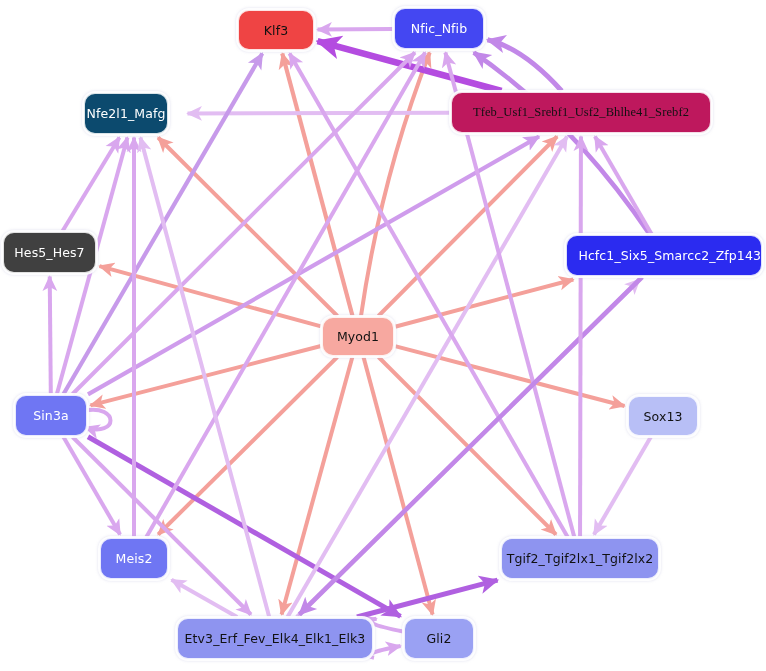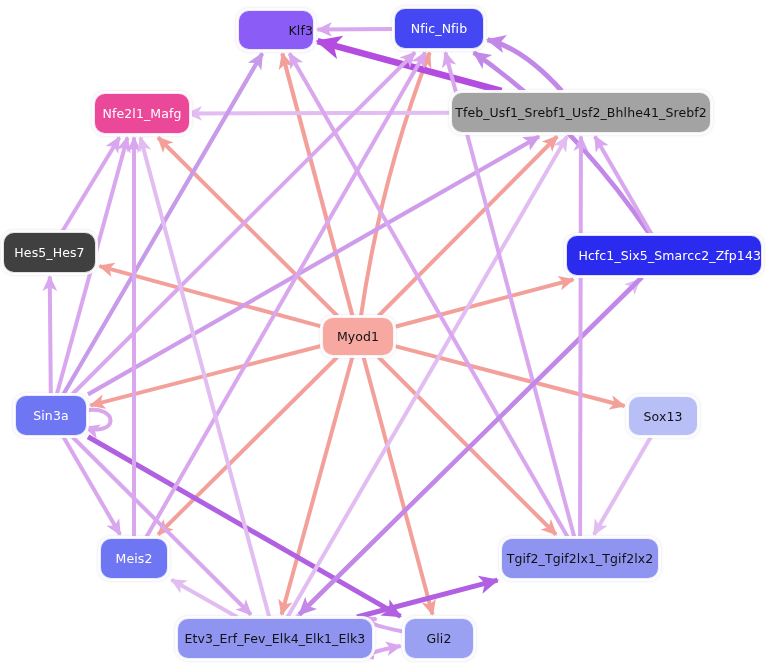--- a/index.html
+++ b/index.html
@@ -112,30 +112,30 @@
       <path d="M 403 631.4756097560976 Q 357 622.5 376.5 618.6951219512196" fill="none" stroke="#d9a7ee" stroke-width="4" stroke-linecap="butt" marker-end="url(#ar_d9a7ee_4)"></path>
       <path d="M 574.2801886792453 537 L 445.38490566037734 52.5" fill="none" stroke="#d9a7ee" stroke-width="4" stroke-linecap="butt" marker-end="url(#ar_d9a7ee_4)"></path>
       <path d="M 567.6329233680227 537 L 289.5175023651845 53.5" fill="none" stroke="#d9a7ee" stroke-width="4" stroke-linecap="butt" marker-end="url(#ar_d9a7ee_4)"></path>
       <path d="M 62.57014388489209 231 L 119.41007194244604 137.5" fill="none" stroke="#d9a7ee" stroke-width="4" stroke-linecap="butt" marker-end="url(#ar_d9a7ee_4)"></path>
       <path d="M 642.1631853785901 277 L 299.3759791122715 614.5" fill="none" stroke="#c288e8" stroke-width="4.6" stroke-linecap="butt" marker-end="url(#ar_c288e8_4_6)"></path>
       <path d="M 650.7684210526315 437 L 593.978947368421 534.5" fill="none" stroke="#e2bdf2" stroke-width="4" stroke-linecap="butt" marker-end="url(#ar_e2bdf2_4)"></path>
       <path d="M 580.0482062780269 537 L 580.9461883408072 136.5" fill="none" stroke="#d9a7ee" stroke-width="4" stroke-linecap="butt" marker-end="url(#ar_d9a7ee_4)"></path>
       <path d="M 356.96875 617 L 497.5 580.139344262295" fill="none" stroke="#b060e0" stroke-width="5" stroke-linecap="butt" marker-end="url(#ar_b060e0_5)"></path>
     </svg>
   <div id="node-layer">
-      <div class="node" style="left: 238px; top: 10px; width: 76px; height: 40px; background: #8b5cf6; color: rgb(17, 17, 17); justify-content: flex-end;">
+      <div class="node" style="left: 238px; top: 10px; width: 76px; height: 40px; background: #ef4444; color: rgb(17, 17, 17);">
         <span class="node-label">Klf3</span>
       </div>
       <div class="node" style="left: 394px; top: 8px; width: 90px; height: 41px; background: rgb(68, 71, 242); color: rgb(255, 255, 255); text-align: center;">
         <span class="node-label">Nfic_Nfib</span>
       </div>
-      <div class="node" style="left: 84px; top: 93px; width: 96px; height: 41px; background: #ec4899; color: rgb(255, 255, 255); margin-left: 10px;">
+      <div class="node" style="left: 84px; top: 93px; width: 84px; height: 41px; background: #0c4a6e; color: rgb(255, 255, 255);">
         <span class="node-label">Nfe2l1_Mafg</span>
       </div>
-      <div class="node" style="left: 451px; top: 92px; width: 260px; height: 41px; background: #a3a3a3; color: rgb(17, 17, 17);">
+      <div class="node" style="left: 451px; top: 92px; width: 260px; height: 41px; background: #be185d; color: rgb(17, 17, 17); font-family: Liberation Serif, serif;">
         <span class="node-label">Tfeb_Usf1_Srebf1_Usf2_Bhlhe41_Srebf2</span>
       </div>
       <div class="node" style="left: 3px; top: 232px; width: 93px; height: 41px; background: #404040; color: rgb(255, 255, 255);">
         <span class="node-label">Hes5_Hes7</span>
       </div>
       <div class="node" style="left: 566px; top: 235px; width: 196px; height: 41px; background: rgb(43, 43, 240); color: rgb(255, 255, 255); justify-content: flex-end;">
         <span class="node-label">Hcfc1_Six5_Smarcc2_Zfp143</span>
       </div>
       <div class="node" style="left: 322px; top: 317px; width: 72px; height: 39px; background: rgb(247, 168, 160); color: rgb(17, 17, 17);">
         <span class="node-label">Myod1</span>

